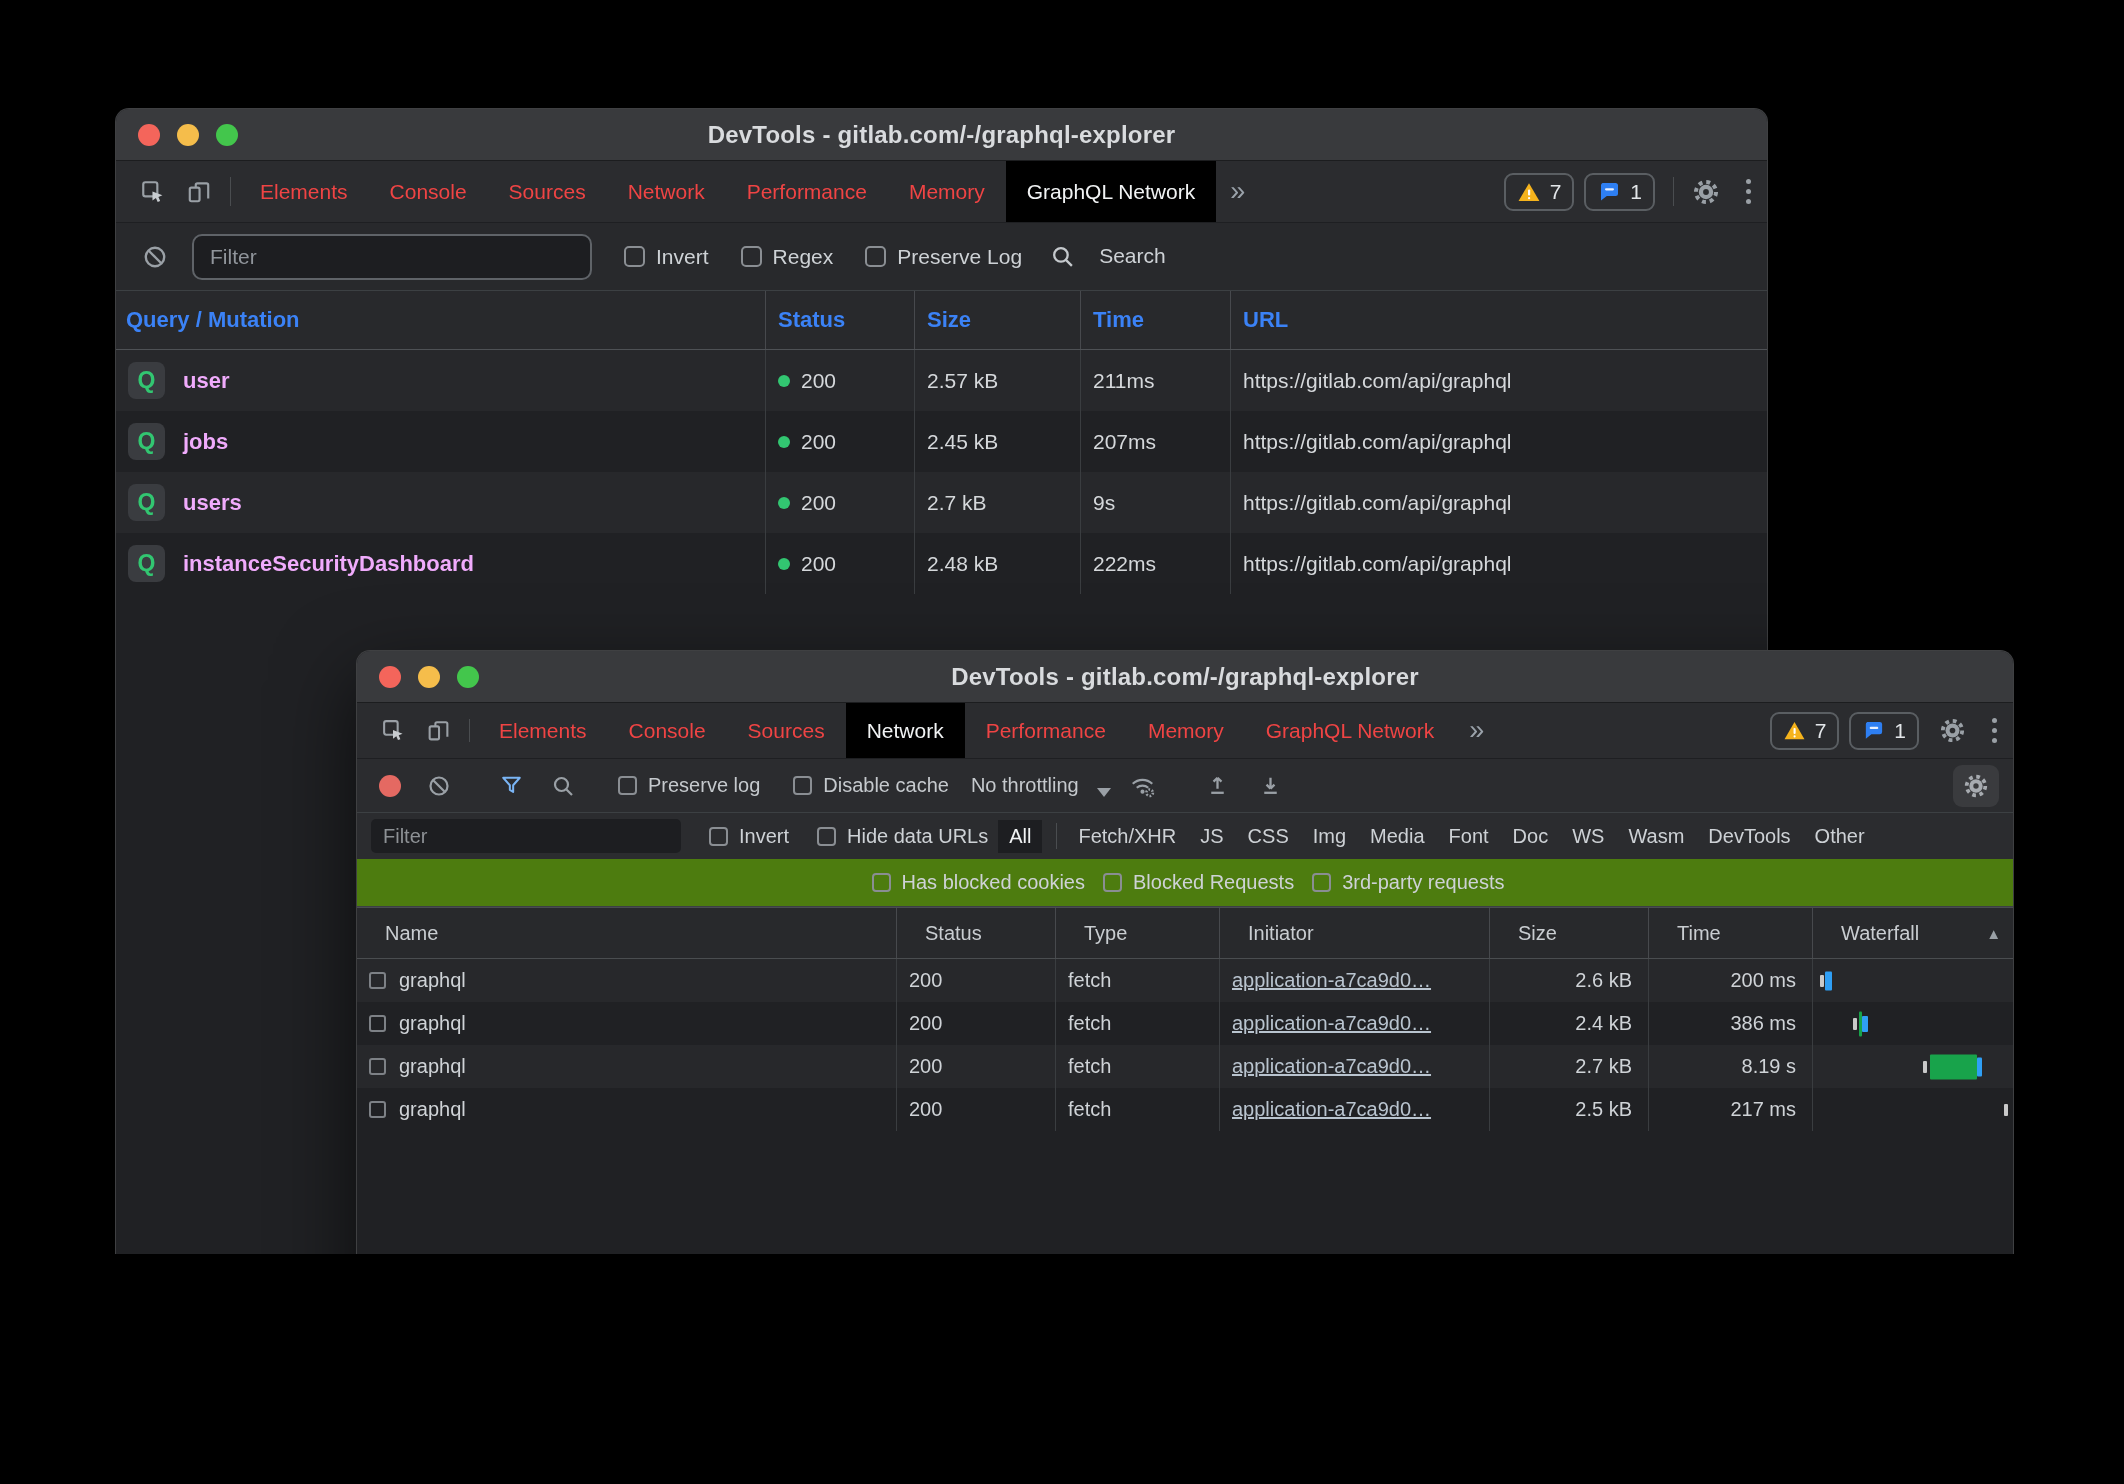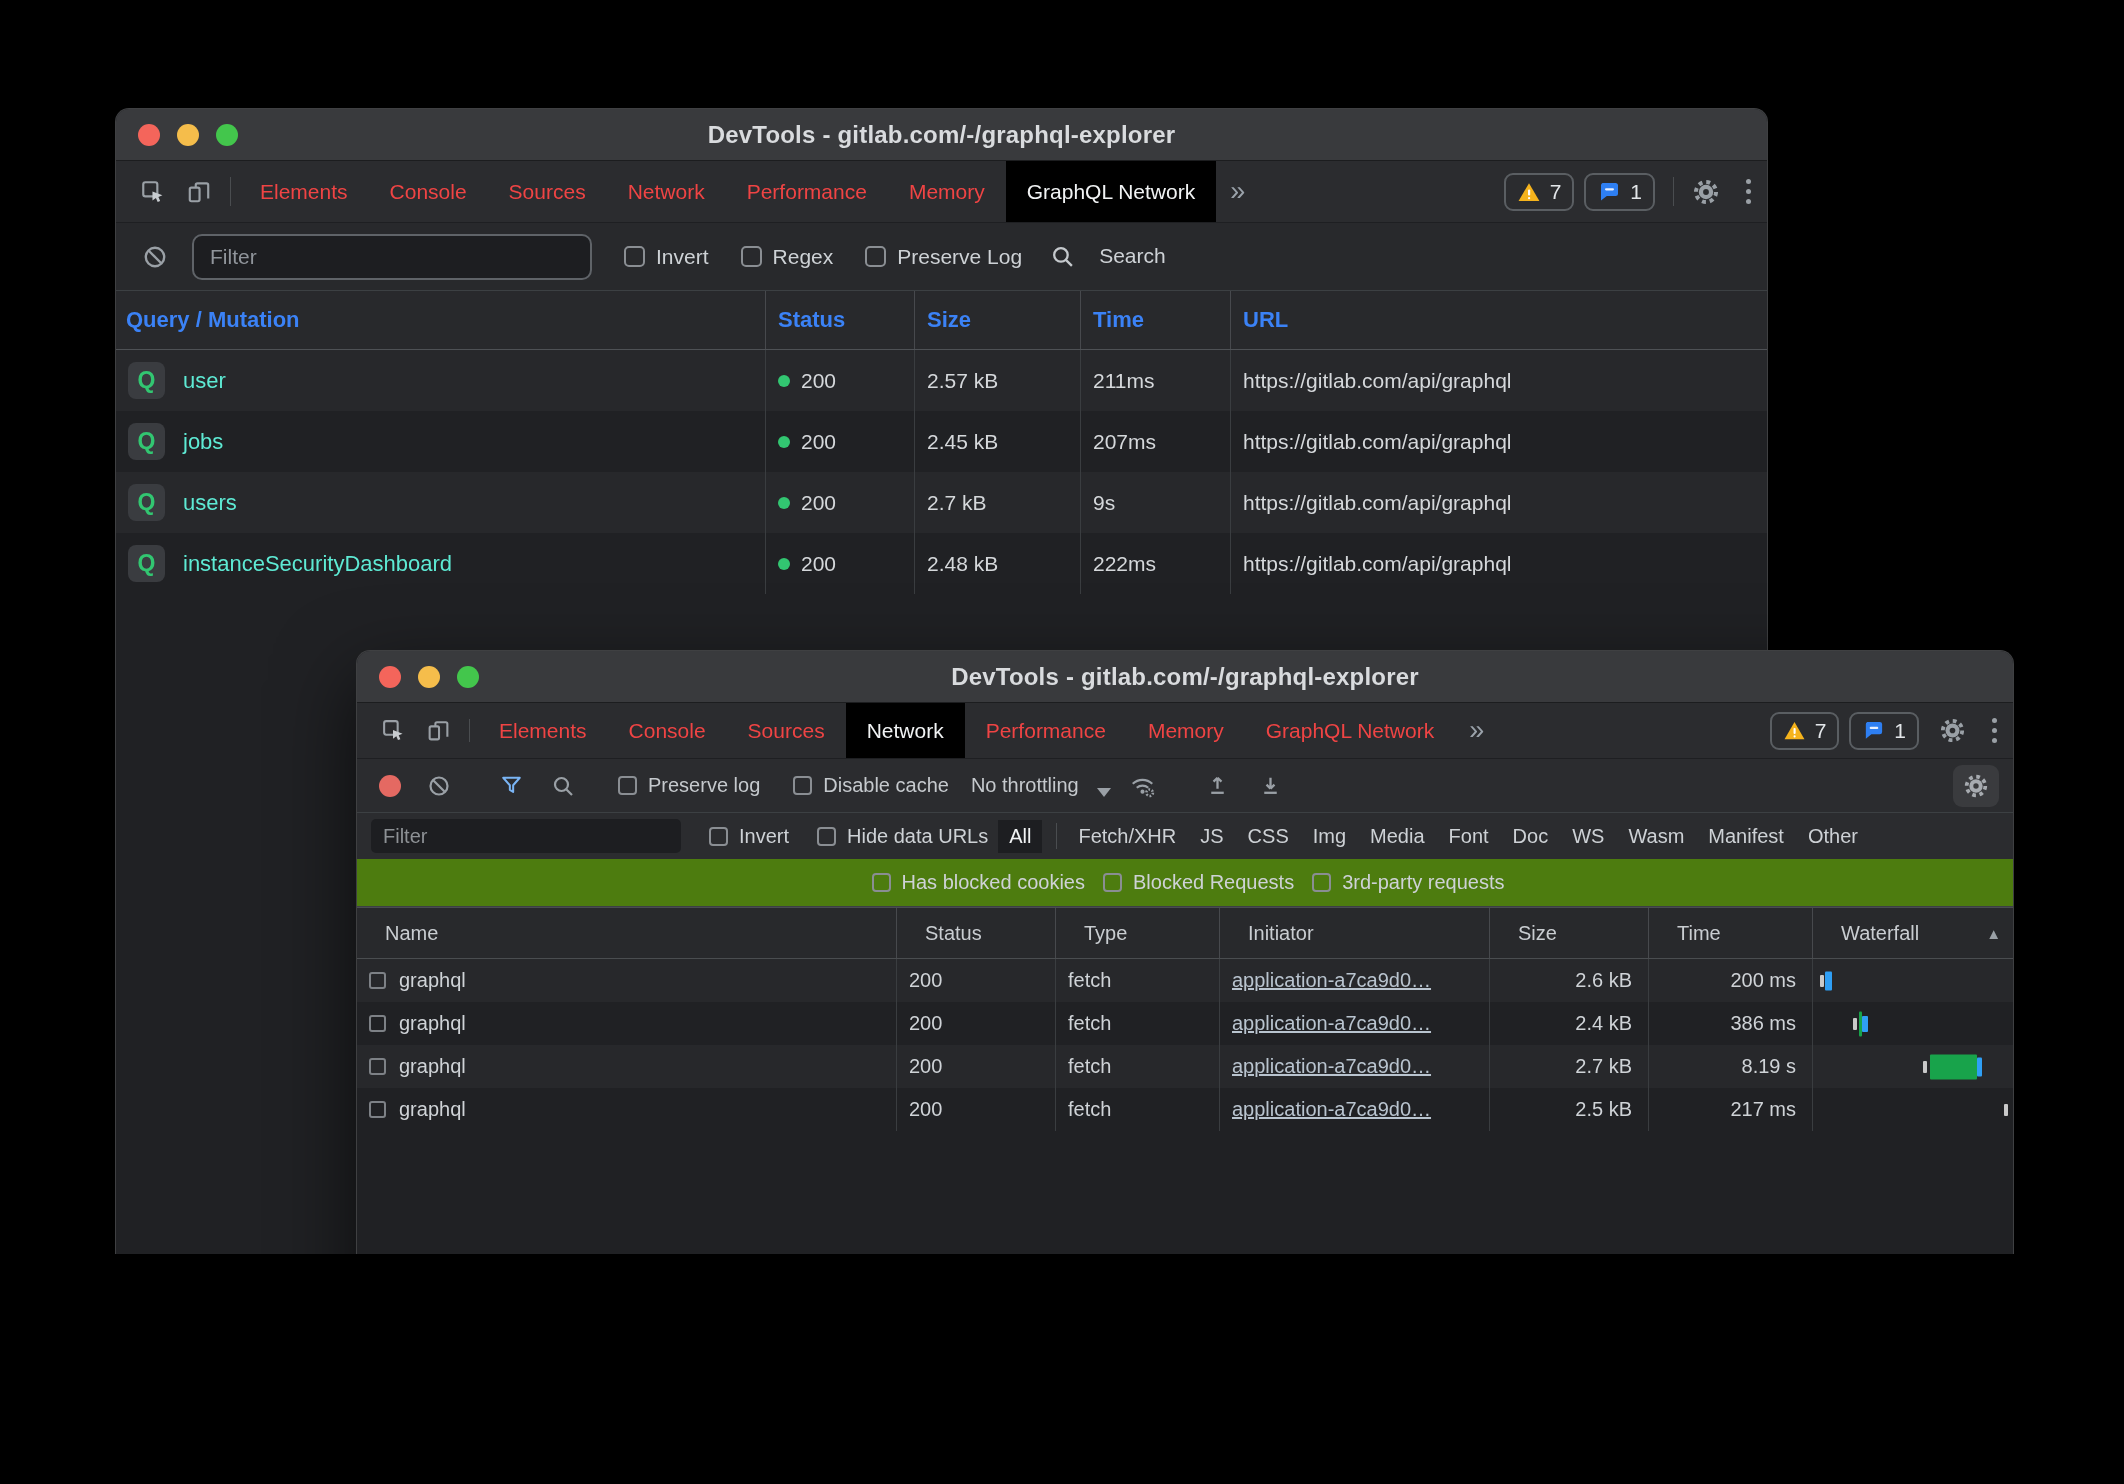--- a/index.html
+++ b/index.html
@@ -89,21 +89,21 @@
   .gql-row .cell {
     display:flex; align-items:center; font-size:21px; color:#d5d8db;
     padding-left:12px; border-right:1px solid #3a3d40; overflow:hidden; white-space:nowrap;
   }
   .gql-row .cell:last-child { border-right:none; }
   .qbadge {
     width:37px; height:37px; border-radius:8px; background:#3a3c40; margin-right:18px;
     display:flex; align-items:center; justify-content:center;
     font-size:23px; font-weight:bold; color:#32c671; flex:0 0 auto;
   }
-  .qname { font-size:22px; font-weight:normal; color:#5eead4;text-align:right; }
+  .qname { font-size:22px; font-weight:bold; color:#f0abfc;text-align:right; }
   .dot { width:12px; height:12px; border-radius:50%; background:#32c671; margin-right:11px; flex:0 0 auto; }
 
   
   .net-toolbar {
     height:54px; background:#2b2c2f; display:flex; align-items:center; gap:8px;
     padding:0 14px; border-bottom:1px solid #3c4043;
   }
   .rec-dot { width:22px; height:22px; border-radius:50%; background:#e46962; margin:0 8px; }
   .toolbar-label { font-size:20px; color:#c5c9cd; white-space:nowrap; }
   .throttle { display:flex; align-items:flex-end; gap:12px; margin-left:14px; }
@@ -474,21 +474,21 @@
       <span class="chip-sep"></span>
       <span class="chip">Fetch/XHR</span>
       <span class="chip">JS</span>
       <span class="chip">CSS</span>
       <span class="chip">Img</span>
       <span class="chip">Media</span>
       <span class="chip">Font</span>
       <span class="chip">Doc</span>
       <span class="chip">WS</span>
       <span class="chip">Wasm</span>
-      <span class="chip">Manifest</span>
+      <span class="chip">DevTools</span>
       <span class="chip">Other</span>
     </div>
 
     <div class="net-options">
       <label class="cb-group">
         <span class="cb"></span>
         <span class="cb-label">Has blocked cookies</span>
       </label>
       <label class="cb-group">
         <span class="cb"></span>

